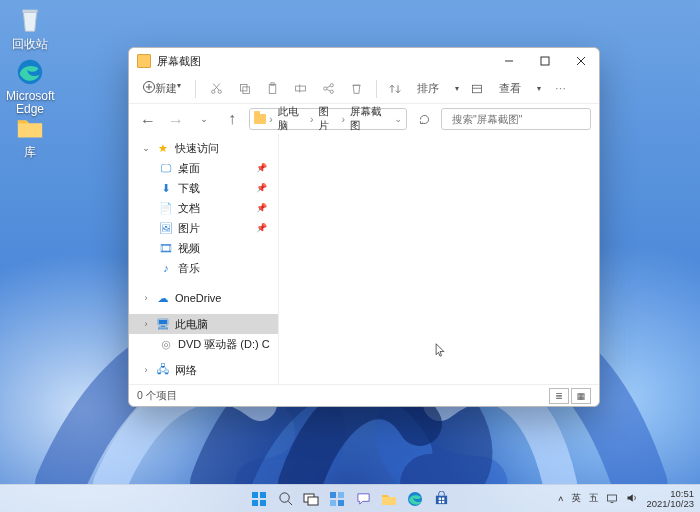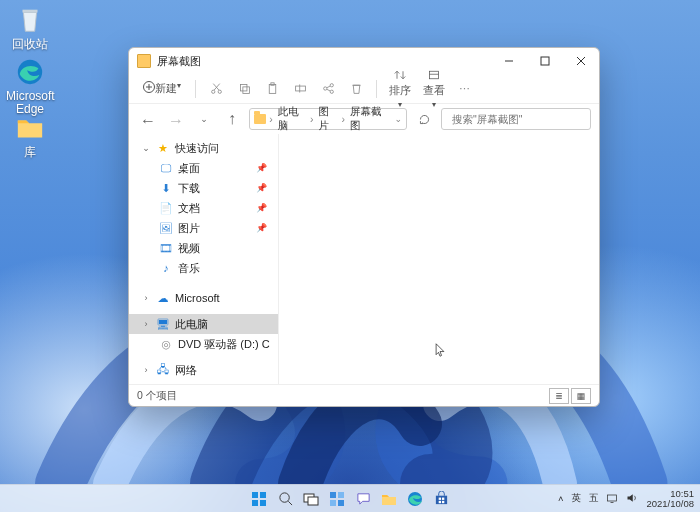--- a/index.html
+++ b/index.html
@@ -35,21 +35,21 @@
   .titlebar { height: 26px; display: flex; align-items: center; padding-left: 8px; }
   .titlebar .ticon { width: 14px; height: 14px; background: #ffca64; border: 1px solid #d8a43b; border-radius: 1px; margin-right: 6px; }
   .titlebar .ttxt { font-size: 11px; color: #222; flex: 1; }
   .winbtns { display: flex; }
   .winbtn { width: 36px; height: 26px; display: flex; align-items: center; justify-content: center; color: #333; cursor: pointer; }
 
   .toolbar { height: 30px; display: flex; align-items: center; padding: 0 8px; gap: 4px; color: #555; font-size: 11px; border-bottom: 1px solid #eee; }
   .tb-new { display: flex; align-items: flex-start; padding: 2px 6px; border-radius: 3px; cursor: pointer; }
   .tb-sep { width: 1px; height: 18px; background: #ddd; margin: 0 4px; }
   .tb-btn { width: 24px; height: 24px; display: flex; align-items: center; justify-content: center; color: #888; border-radius: 3px; cursor: pointer; }
-  .tb-label { display: flex; align-items: center; gap: 2px; padding: 2px 4px; cursor: pointer; border-radius: 3px; flex-direction: column; }
+  .tb-label { display: flex; align-items: center; gap: 16px; padding: 2px 4px; cursor: pointer; border-radius: 3px; }
 
   .addrrow { height: 30px; display: flex; align-items: center; gap: 6px; padding: 3px 8px; }
   .navbtn { width: 22px; height: 22px; display: flex; align-items: center; justify-content: center; color: #666; cursor: pointer; border-radius: 3px; }
   .addrbar { flex: 1; height: 22px; border: 1px solid #ccc; border-radius: 3px; display: flex; align-items: center; padding: 0 4px; font-size: 10.5px; color: #333; gap: 3px; }
   .addrbar .crumb { cursor: pointer; padding: 0 2px; }
   .addrbar .sep { color: #888; }
   .refresh { width: 22px; height: 22px; display: flex; align-items: center; justify-content: center; color: #555; cursor: pointer; }
   .searchbar { width: 150px; height: 22px; border: 1px solid #ccc; border-radius: 3px; display: flex; align-items: center; padding: 0 6px; font-size: 10.5px; color: #888; gap: 4px; }
   .searchbar input { border: none; outline: none; font-size: 10.5px; flex: 1; color: #333; background: transparent; }
 
@@ -293,21 +293,21 @@
           </div>
           <div class="sb-item sb-sub">
             <span class="sb-ico" style="color:#2a7fd4;">♪</span>
             <span>音乐</span>
           </div>
         </div>
       <div style="height:10px;"></div>
       <div class="sb-item">
         <span class="sb-expand">›</span>
         <span class="sb-ico" style="color:#1f7bd6;">☁</span>
-        <span>Microsoft</span>
+        <span>OneDrive</span>
       </div>
       <div style="height:6px;"></div>
       <div class="sb-item sel">
         <span class="sb-expand">›</span>
         <span class="sb-ico" style="color:#1f7bd6;">🖥</span>
         <span>此电脑</span>
       </div>
       <div class="sb-item sb-sub">
         <span class="sb-ico" style="color:#888;">◎</span>
         <span style="white-space:nowrap; overflow:hidden; text-overflow:clip;">DVD 驱动器 (D:) C</span>
@@ -402,16 +402,16 @@
         </svg>
     </span>
     <span>
       <svg width="12" height="12" viewBox="0 0 16 16" fill="#333">
           <path d="M2 6h3l4-3v10l-4-3H2z"></path>
           <path d="M11 5c2 2 2 4 0 6" fill="none" stroke="#333"></path>
         </svg>
     </span>
     <div class="clk">
       <div>10:51</div>
-      <div>2021/10/08</div>
+      <div>2021/10/23</div>
     </div>
   </div>
 </div>
 
 </body></html>

